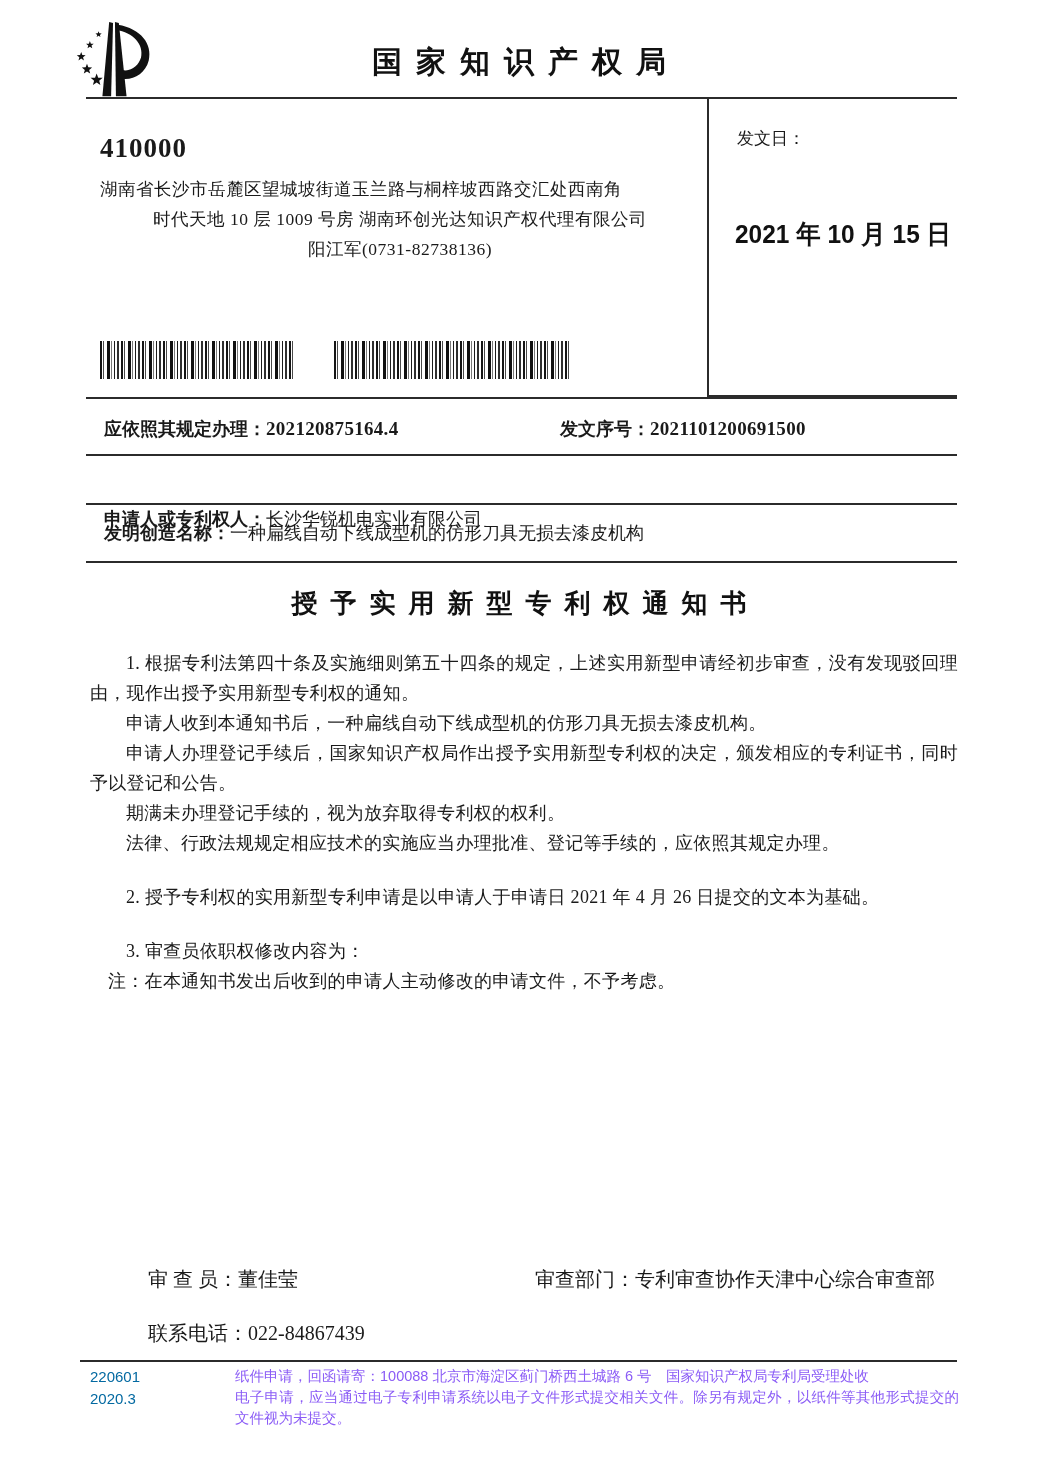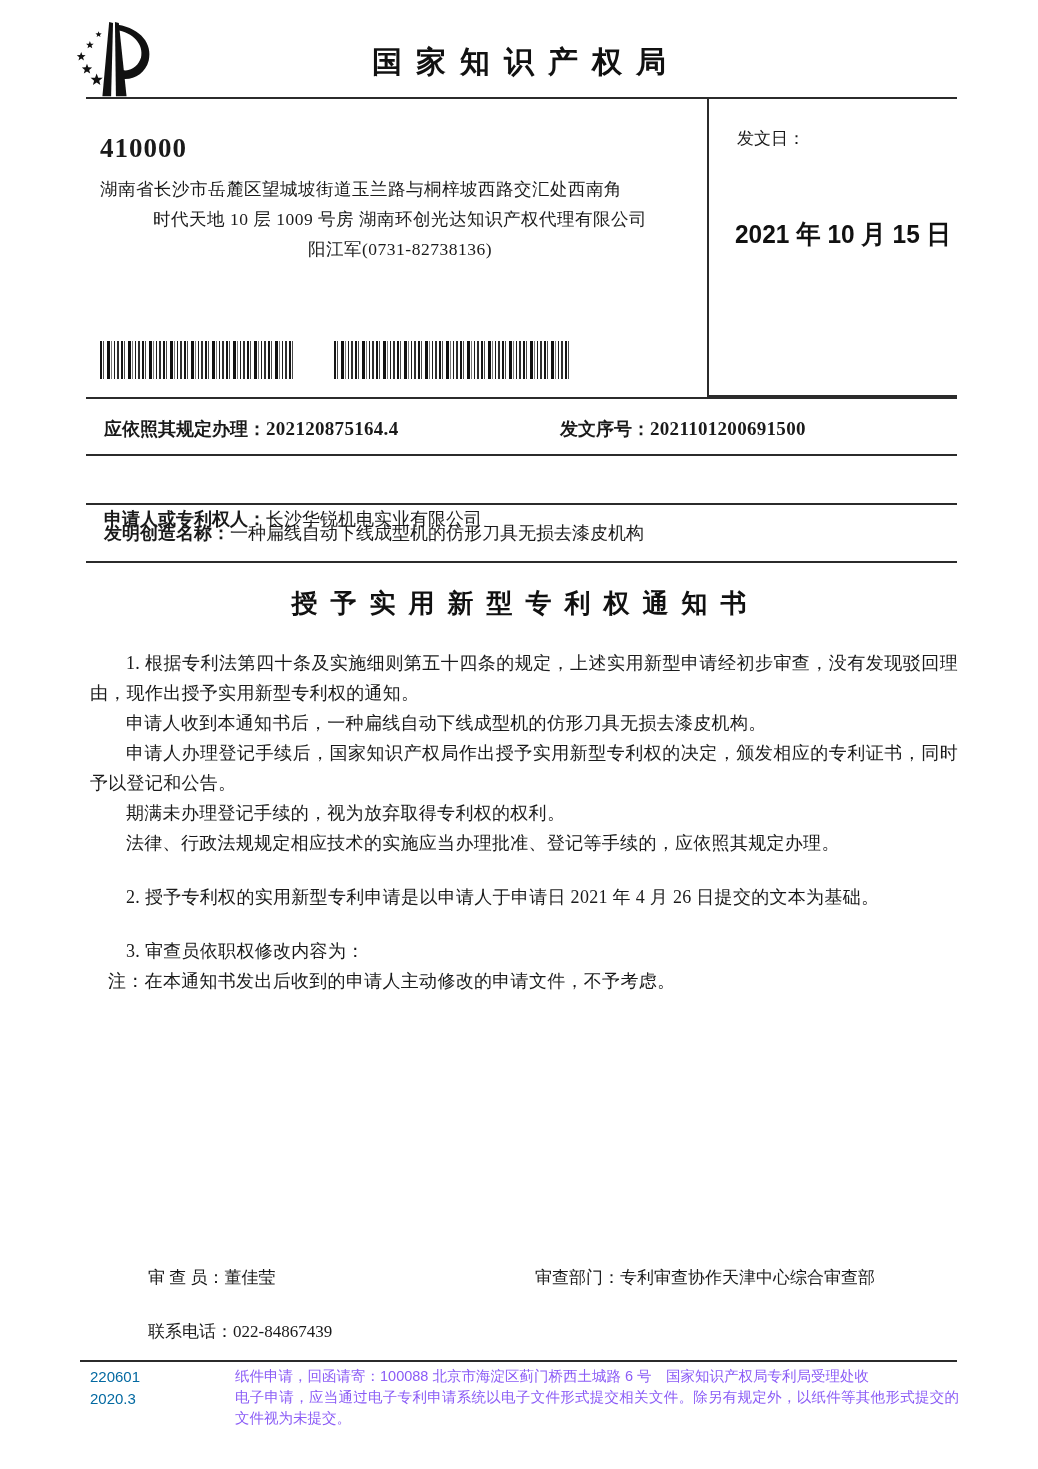--- a/index.html
+++ b/index.html
@@ -96,21 +96,21 @@
   .body-text {
     position:absolute; left:90px; width:868px; top:648px;
     font-size:18px; line-height:30px; text-align:justify;
     letter-spacing:0.3px;
   }
   .body-text p { text-indent:2em; }
   .body-text p.gap { margin-top:24px; }
   .body-text p.note { text-indent:1em; }
 
   
-  .sig { position:absolute; font-size:17px; white-space:nowrap; }
+  .sig { position:absolute; font-size:20px; white-space:nowrap; }
   .sig-examiner { left:148px; top:1266px; }
   .sig-dept { left:535px; top:1266px; }
   .sig-phone { left:148px; top:1320px; }
 
   
   .rule-footer { left:80px; width:877px; top:1360px; }
   .form-codes {
     position:absolute; left:90px; top:1366px;
     font-family:"Liberation Sans", sans-serif;
     font-size:15px; line-height:22px; color:#0369a1;

